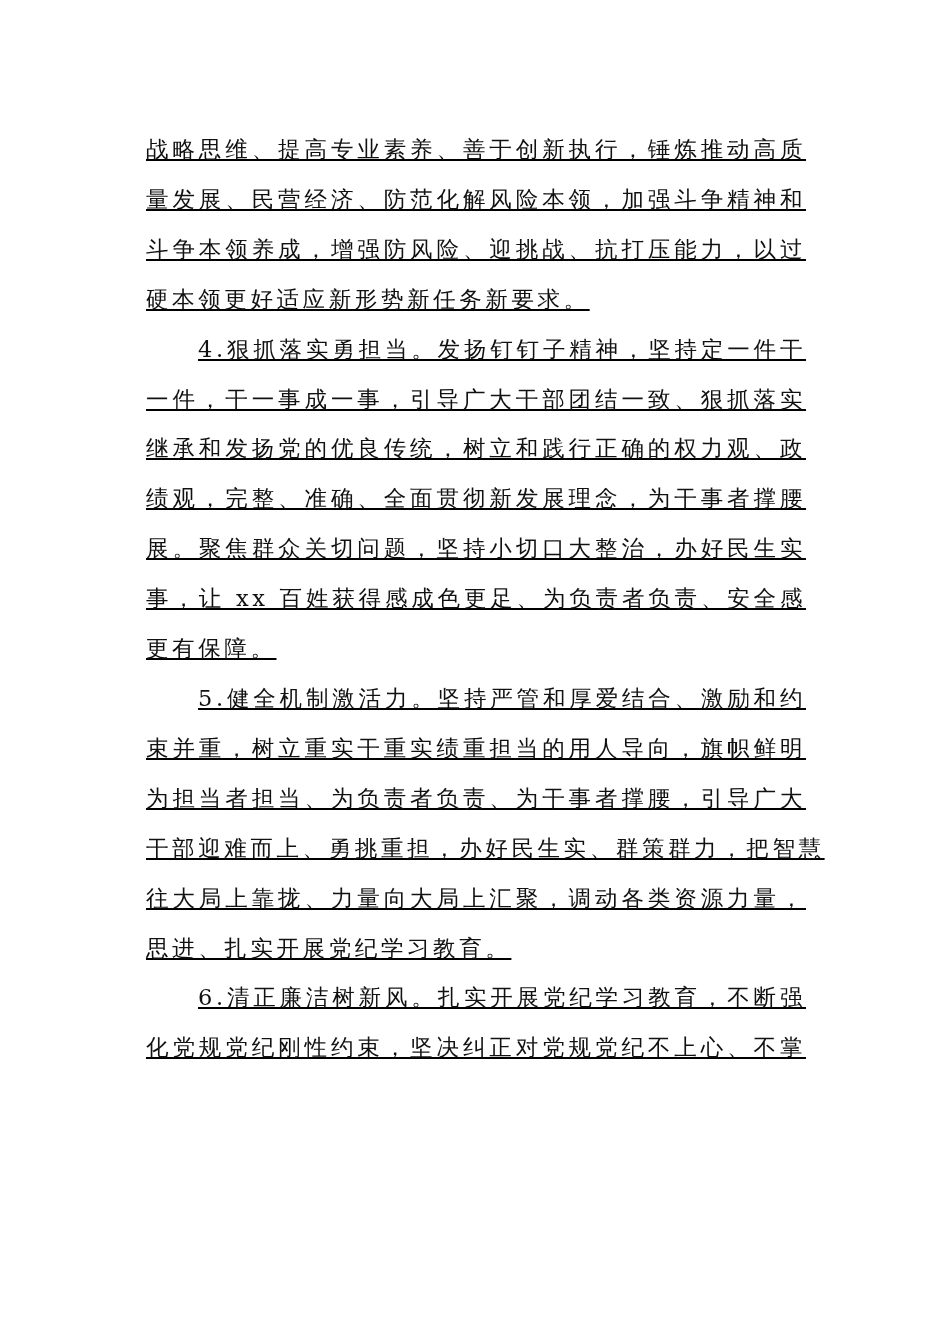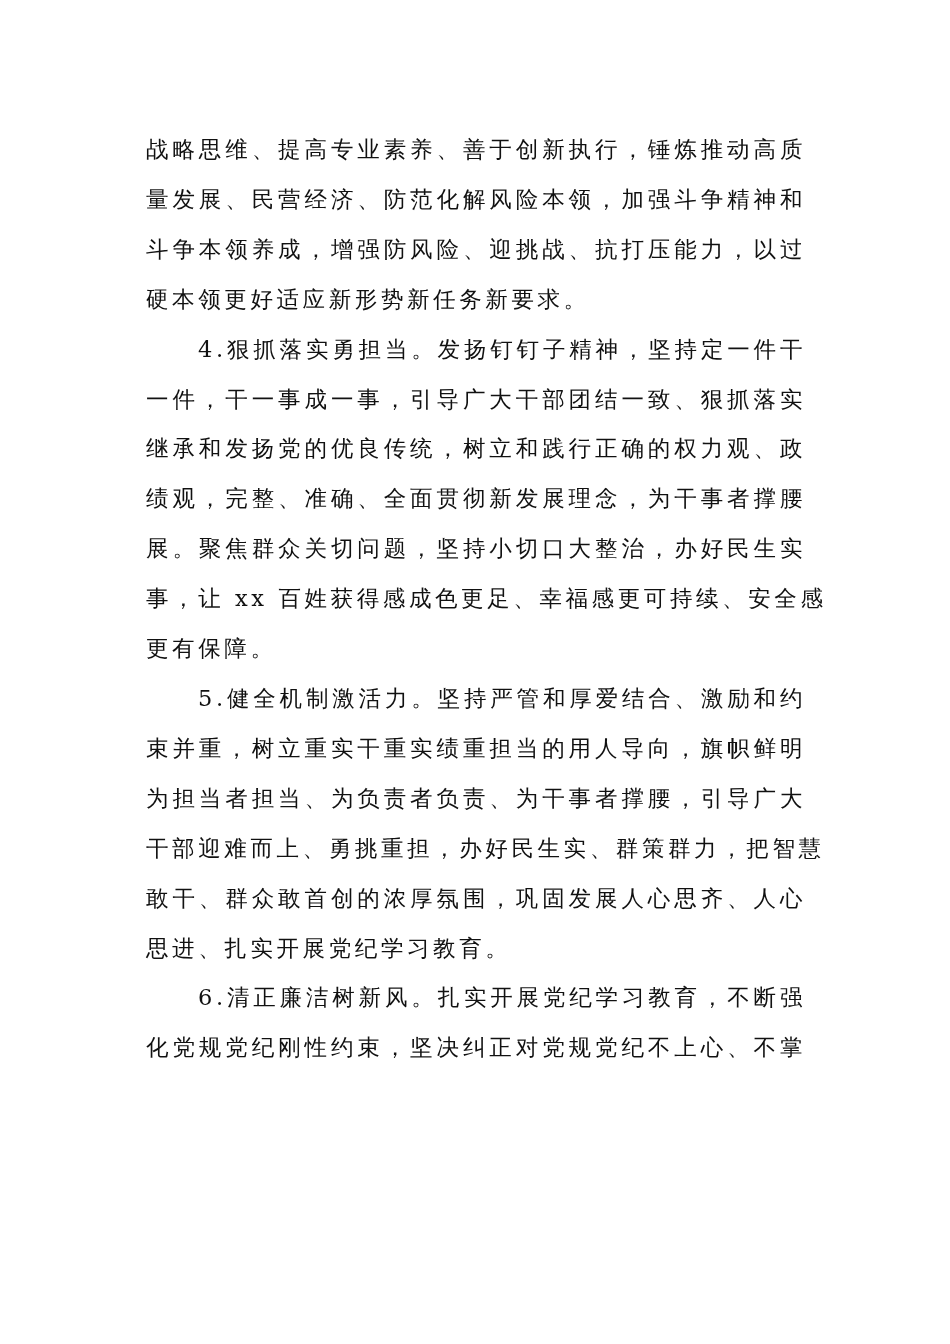--- a/index.html
+++ b/index.html
@@ -19,20 +19,21 @@
     top: 0;
     width: 950px;
     height: 1344px;
     background: #ffffff;
   }
   .content {
     position: absolute;
     left: 146px;
     top: 125px;
     width: 660px;
+    text-decoration: underline;
   }
   .para {
     margin: 0;
     padding: 0;
     font-family: "DejaVu Serif", "Liberation Serif", serif;
     font-size: 22.5px;
     line-height: 49.9px;
     letter-spacing: 3.6px;
     color: #111111;
     text-align: justify;
@@ -64,30 +65,30 @@
       <span class="line">斗争本领养成，增强防风险、迎挑战、抗打压能力，以过</span>
       <span class="line last">硬本领更好适应新形势新任务新要求。</span>
     </div>
 
     <div class="para">
       <span class="line first-indent">4.狠抓落实勇担当。发扬钉钉子精神，坚持定一件干</span>
       <span class="line">一件，干一事成一事，引导广大干部团结一致、狠抓落实</span>
       <span class="line">继承和发扬党的优良传统，树立和践行正确的权力观、政</span>
       <span class="line">绩观，完整、准确、全面贯彻新发展理念，为干事者撑腰</span>
       <span class="line">展。聚焦群众关切问题，坚持小切口大整治，办好民生实</span>
-      <span class="line">事，让 xx 百姓获得感成色更足、幸福感更可持续、安全感</span>
+      <span class="line">事，让 xx 百姓获得感成色更足、为负责者负责、安全感</span>
       <span class="line last">更有保障。</span>
     </div>
 
     <div class="para">
       <span class="line first-indent">5.健全机制激活力。坚持严管和厚爱结合、激励和约</span>
       <span class="line">束并重，树立重实干重实绩重担当的用人导向，旗帜鲜明</span>
       <span class="line">为担当者担当、为负责者负责、为干事者撑腰，引导广大</span>
       <span class="line">干部迎难而上、勇挑重担，办好民生实、群策群力，把智慧</span>
-      <span class="line">敢干、群众敢首创的浓厚氛围，巩固发展人心思齐、人心</span>
+      <span class="line">往大局上靠拢、力量向大局上汇聚，调动各类资源力量，</span>
       <span class="line last">思进、扎实开展党纪学习教育。</span>
     </div>
 
     <div class="para">
       <span class="line first-indent">6.清正廉洁树新风。扎实开展党纪学习教育，不断强</span>
       <span class="line">化党规党纪刚性约束，坚决纠正对党规党纪不上心、不掌</span>
     </div>
 
   </div>
 </div>

